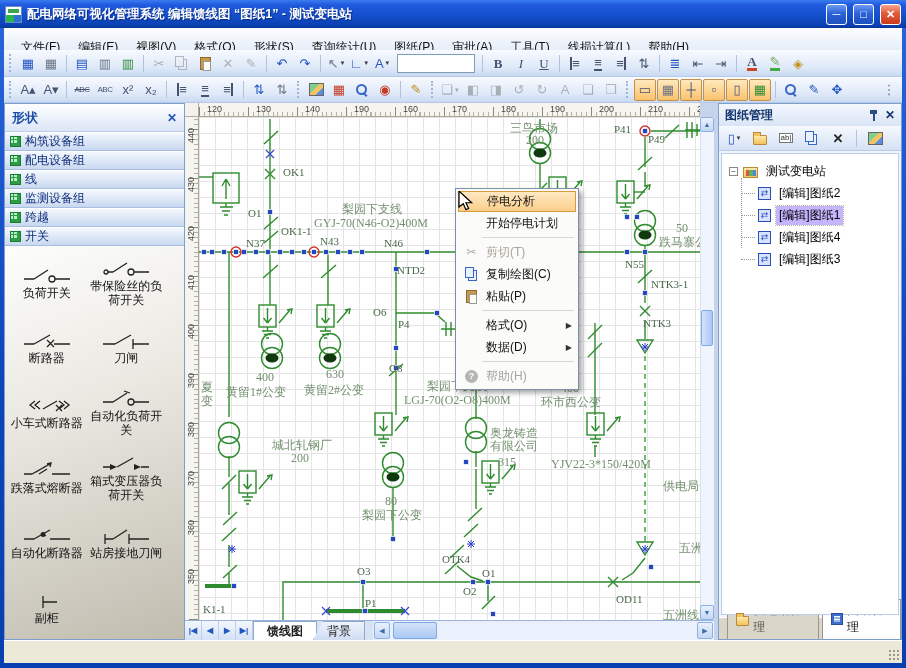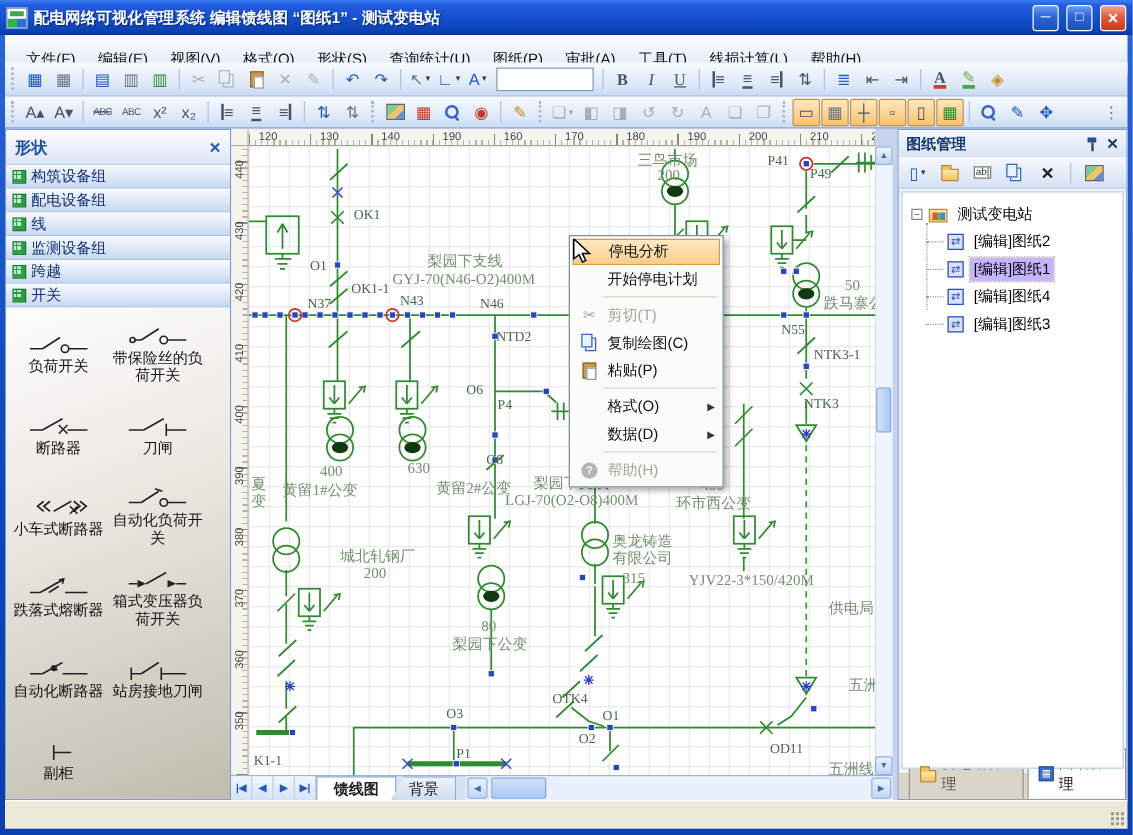--- a/index.html
+++ b/index.html
@@ -693,21 +693,21 @@
         <div class="clab k" style="left: 452px; top: 161px;">NTK3-1</div>
         <div class="clab k" style="left: 444px; top: 200px;">NTK3</div>
         <div class="clab k" style="left: 174px; top: 189px;">O6</div>
         <div class="clab k" style="left: 199px; top: 201px;">P4</div>
         <div class="clab k" style="left: 190px; top: 245px;">O8</div>
         <div class="clab d" style="left: 2px; top: 262px;">夏</div>
         <div class="clab d" style="left: 2px; top: 276px;">变</div>
         <div class="clab d" style="left: 57px; top: 253px;">400</div>
         <div class="clab d" style="left: 27px; top: 267px;">黄留1#公变</div>
         <div class="clab d" style="left: 127px; top: 250px;">630</div>
-        <div class="clab d" style="left: 105px; top: 265px; margin-left: 45px;">黄留2#公变</div>
+        <div class="clab d" style="left: 105px; top: 265px;">黄留2#公变</div>
         <div class="clab d" style="left: 228px; top: 261px;">梨园下支线</div>
         <div class="clab d" style="left: 205px; top: 276px;">LGJ-70(O2-O8)400M</div>
         <div class="clab d" style="left: 362px; top: 264px;">400</div>
         <div class="clab d" style="left: 342px; top: 277px;">环市西公变</div>
         <div class="clab d" style="left: 291px; top: 308px;">奥龙铸造</div>
         <div class="clab d" style="left: 291px; top: 321px;">有限公司</div>
         <div class="clab d" style="left: 299px; top: 338px;">315</div>
         <div class="clab d" style="left: 73px; top: 320px;">城北轧钢厂</div>
         <div class="clab d" style="left: 92px; top: 334px;">200</div>
         <div class="clab d" style="left: 186px; top: 377px;">80</div>

